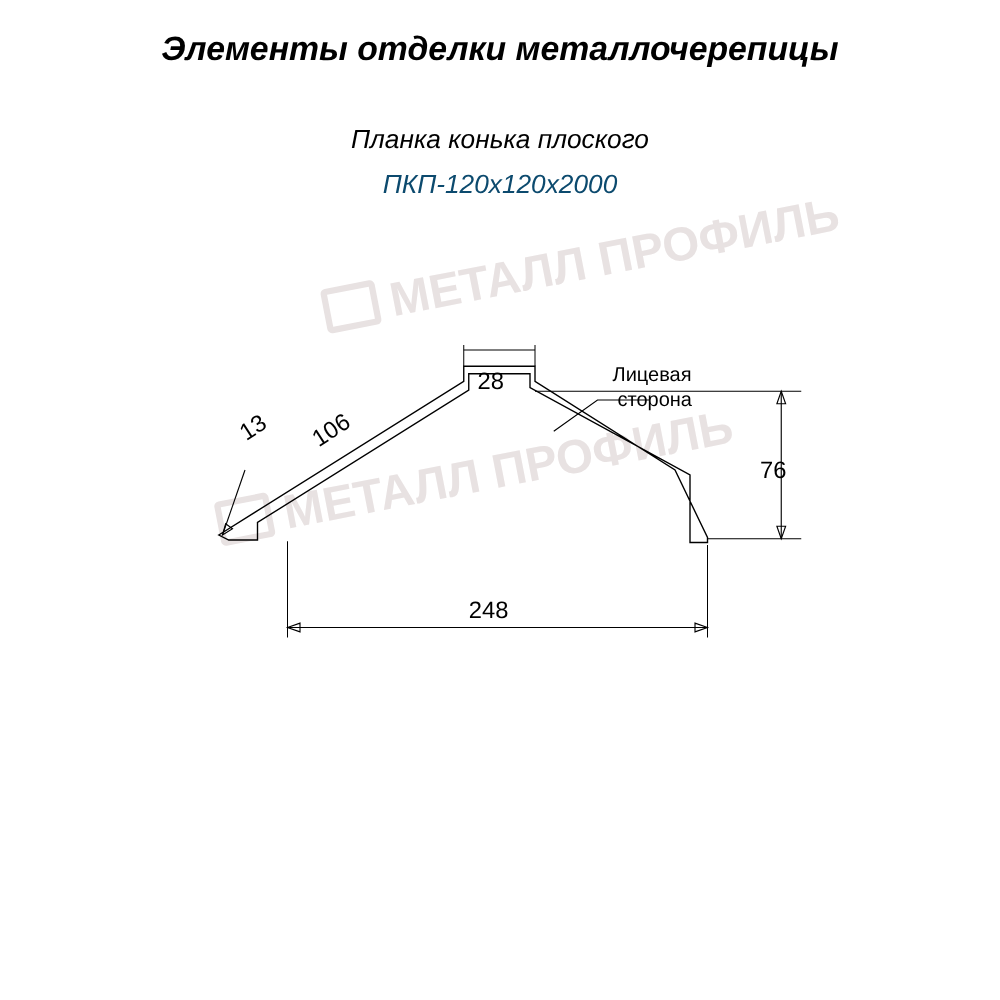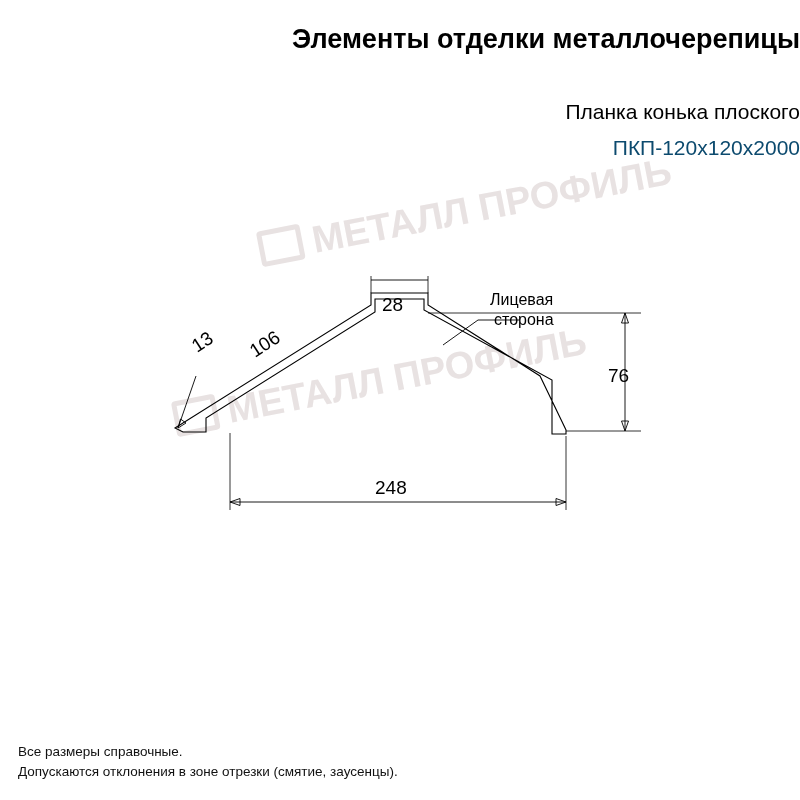--- a/index.html
+++ b/index.html
@@ -17,21 +17,22 @@
   }
   .page {
     position: absolute;
     inset: 0;
   }
   .title-block {
     position: absolute;
     top: 22px;
     left: 0;
     width: 800px;
-    text-align: right;
+    text-align: center;
+    font-style: italic;
   }
   .main-title {
     font-size: 27px;
     font-weight: bold;
     letter-spacing: 0px;
     line-height: 34px;
     margin: 0;
     color: #000;
   }
   .sub-title {
@@ -213,18 +214,14 @@
         <path class="extline" d="M 566 256 L 566 330"></path>
         <path class="dimline" d="M 230 322 L 566 322"></path>
         <path class="dimline" d="M 230 322 l 10 -3.5 l 0 7 z" fill="#000" stroke="none"></path>
         <path class="dimline" d="M 566 322 l -10 -3.5 l 0 7 z" fill="#000" stroke="none"></path>
         <text class="dim-text" x="375" y="314">248</text>
       </g>
 
     </svg>
   </div>
 
-  <div class="footer">
-    <div>Все размеры справочные.</div>
-    <div>Допускаются отклонения в зоне отрезки (смятие, заусенцы).</div>
-  </div>
 
 </div>
 
 </body></html>

